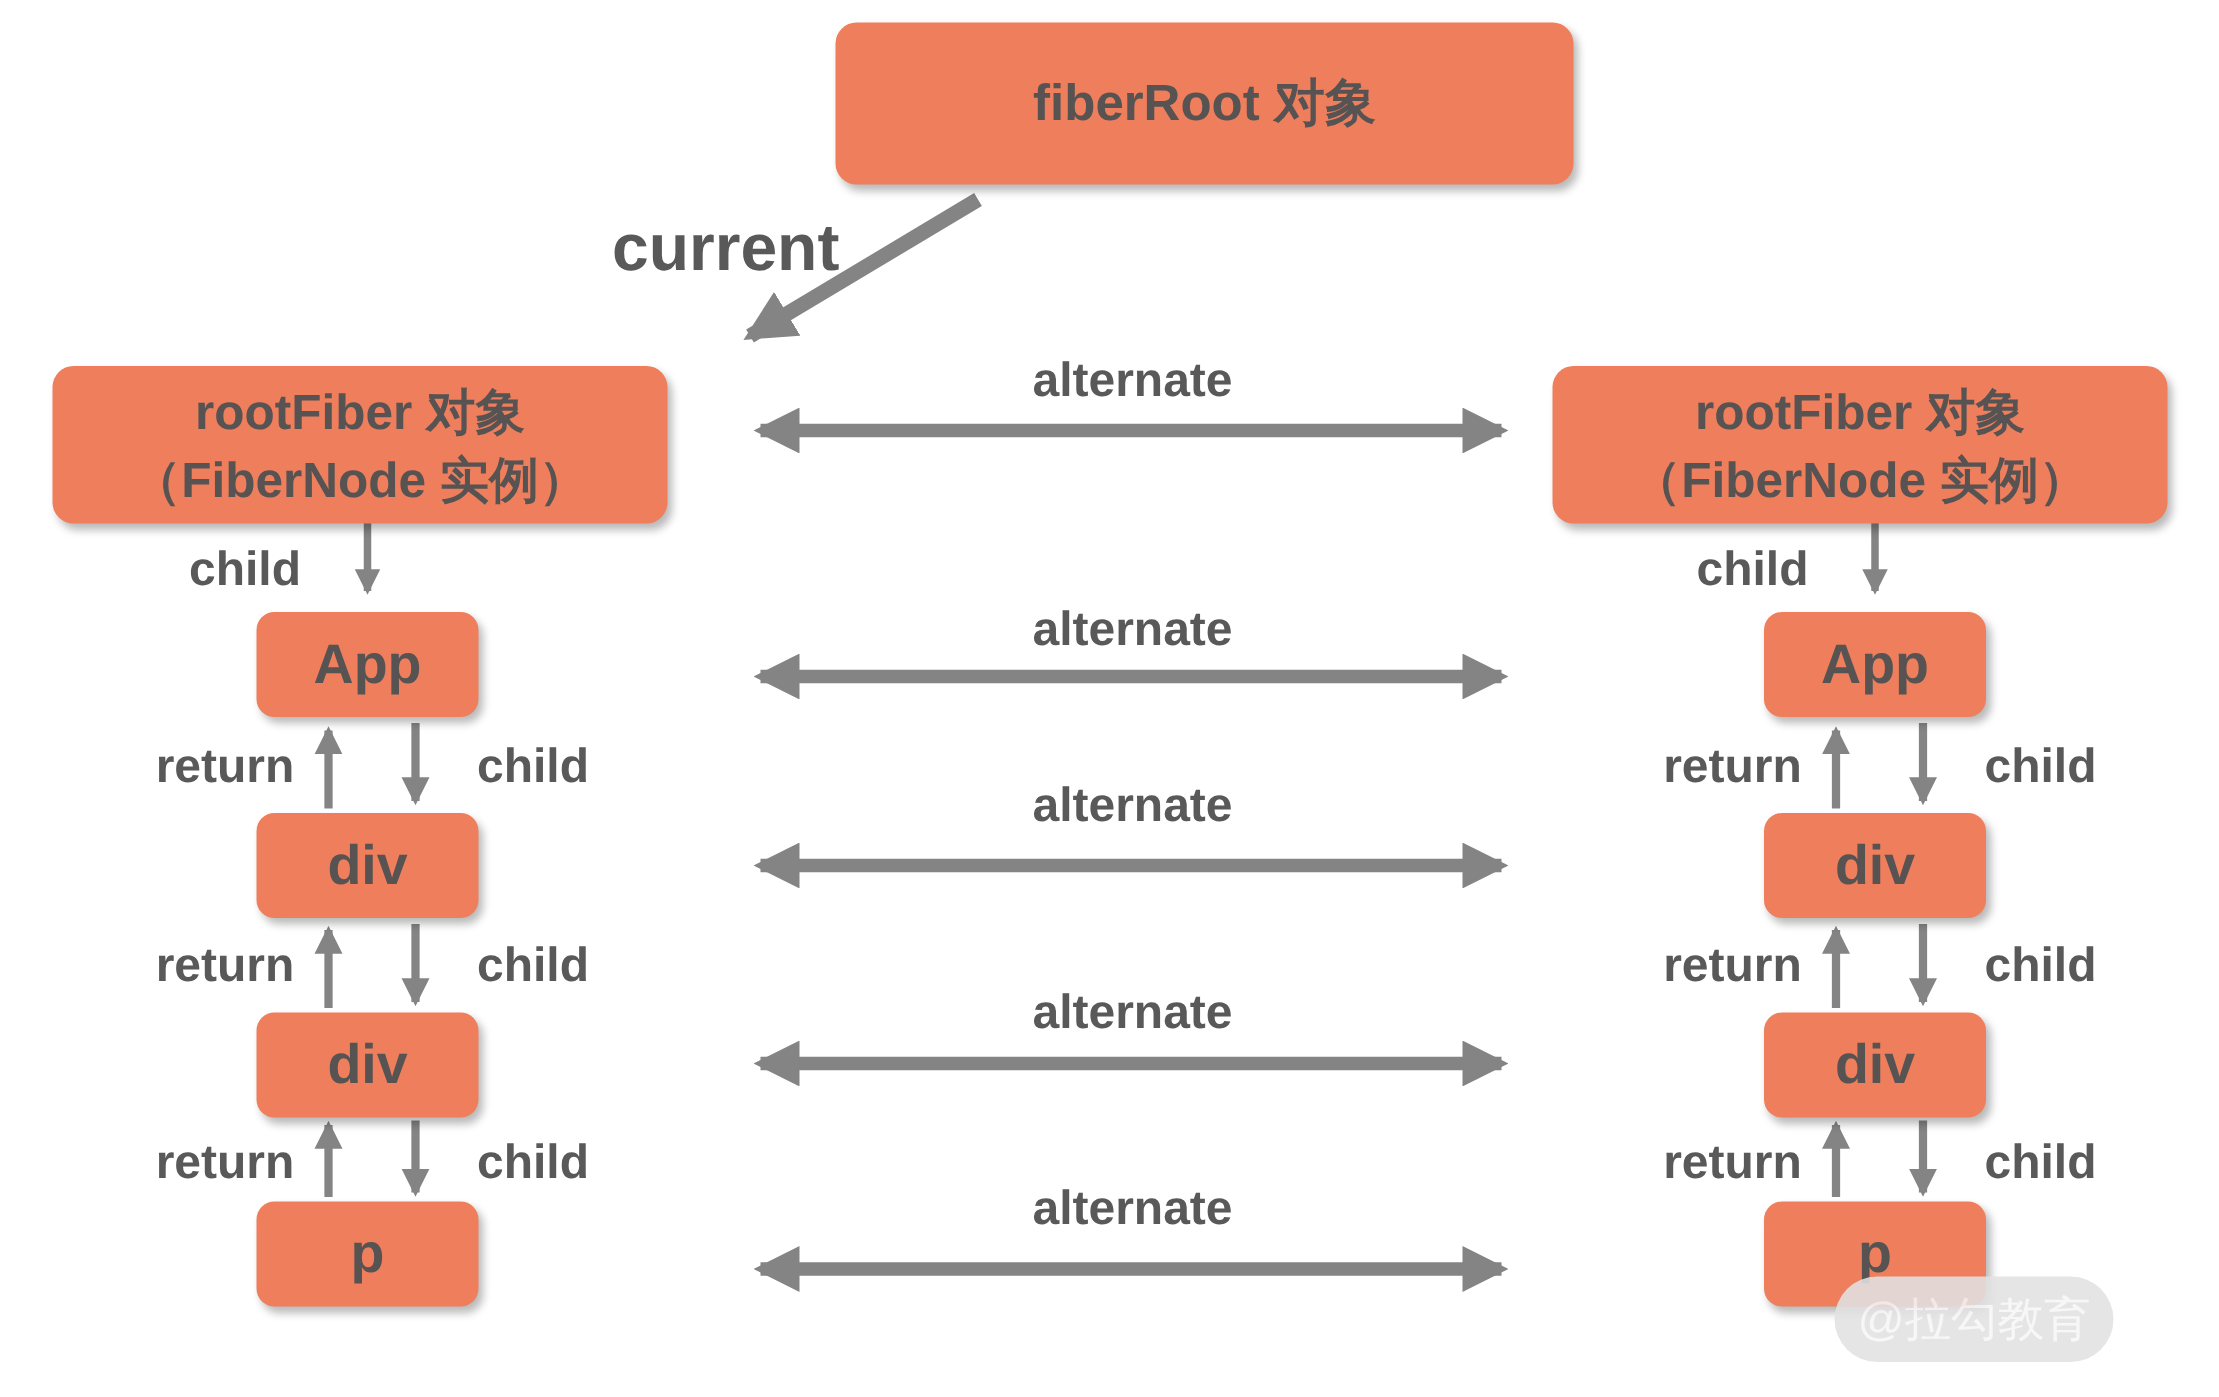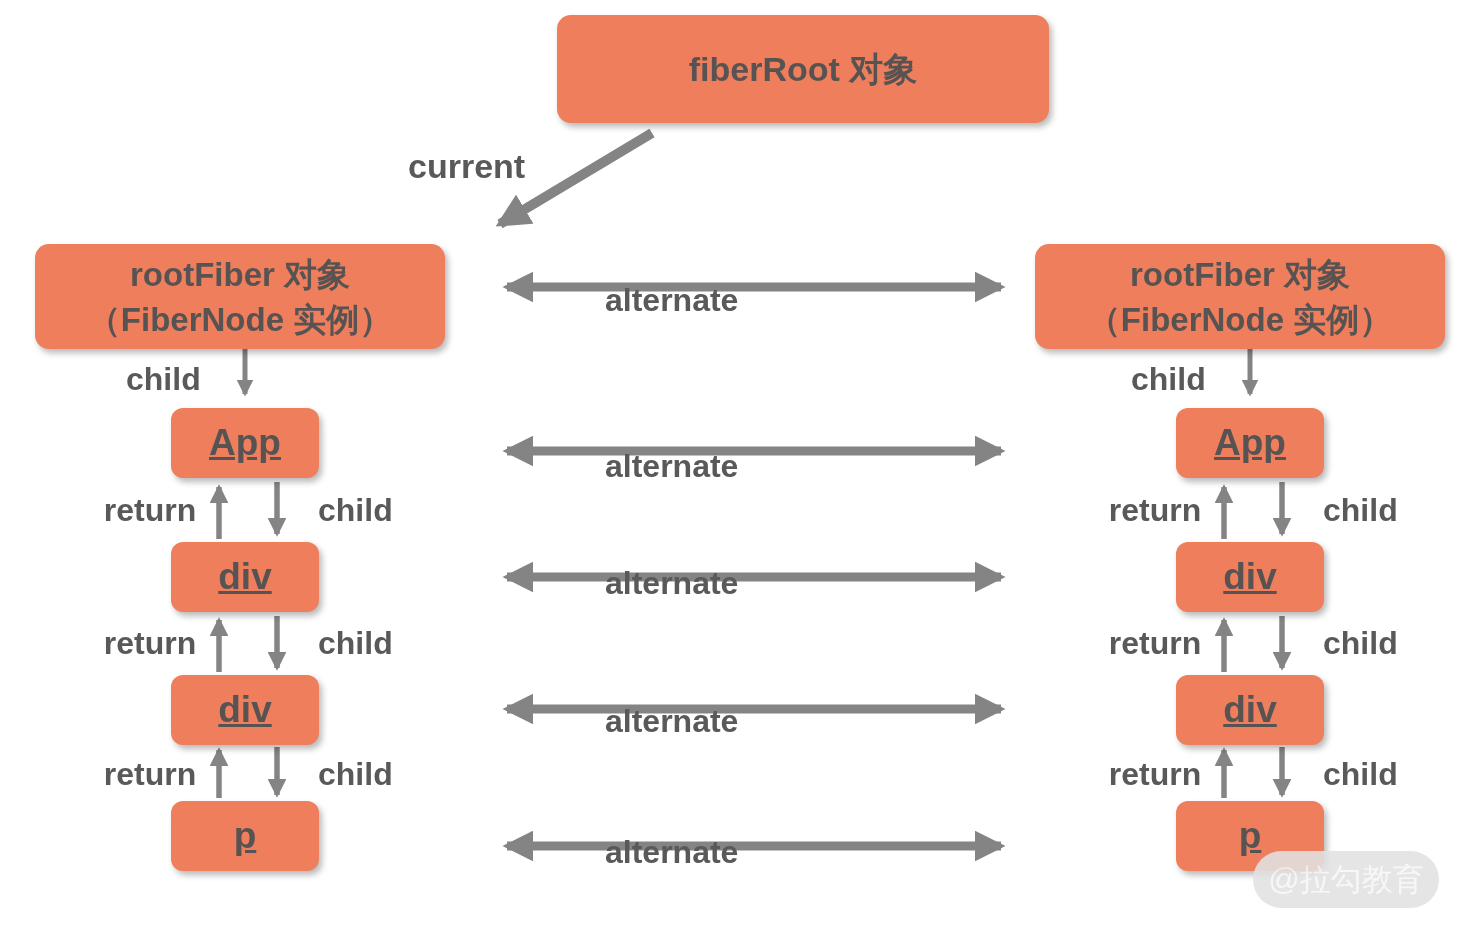--- a/index.html
+++ b/index.html
@@ -24,31 +24,31 @@
     position:absolute;
     background:var(--box-fill);
     color:var(--box-text);
     border-radius:14px;
     box-shadow:3px 4px 6px rgba(0,0,0,0.28);
     display:flex;flex-direction:column;align-items:center;justify-content:center;
     font-weight:bold;text-align:center;
   }
   .box.big{width:492px;height:108px;font-size:34px;line-height:46px;}
   .box.mid{width:410px;height:105px;font-size:33px;line-height:45px;margin-top:12px;}
-  .box.small{width:148px;height:70px;font-size:37px;border-radius:12px;text-decoration:underline;}
+  .box.small{width:148px;height:70px;font-size:37px;border-radius:12px;}
   .lbl{
     position:absolute;
     color:var(--label-text);
     font-weight:bold;font-size:32px;line-height:38px;
     white-space:nowrap;
   }
   .lbl.right-align{text-align:center;}
-  .lbl.center{margin-top:47px;}
+  .lbl.center{text-align:center;}
   .watermark{
-    position:absolute;left:1253px;top:851px;width:186px;height:57px;
+    position:absolute;left:1223px;top:851px;width:186px;height:57px;
     background:var(--watermark-bg);opacity:0.88;border-radius:29px;
     display:flex;align-items:center;justify-content:center;
     color:var(--watermark-text);font-size:31px;font-weight:normal;
   }
 </style>
 </head>
 <body>
 
 <div class="canvas">
 
@@ -82,21 +82,21 @@
     <line class="ar" x1="1224" y1="672" x2="1224" y2="620" stroke-width="5.5" marker-end="url(#ah)"></line>
     <line class="ar" x1="1282" y1="616" x2="1282" y2="668" stroke-width="5.5" marker-end="url(#ah)"></line>
     <line class="ar" x1="1224" y1="798" x2="1224" y2="750" stroke-width="5.5" marker-end="url(#ah)"></line>
     <line class="ar" x1="1282" y1="747" x2="1282" y2="795" stroke-width="5.5" marker-end="url(#ah)"></line>
   </svg>
 
   <div class="box big" style="left:557px;top:15px;gap:24px;">
     <div>fiberRoot 对象</div>
   </div>
 
-  <div class="lbl" style="left:408px;top:147px;font-size:34px;">current</div>
+  <div class="lbl" style="left:408px;top:147px;font-size:44px;">current</div>
 
   <div class="box mid" style="left:35px;top:232px;">
     <div>rootFiber 对象</div>
     <div>（FiberNode 实例）</div>
   </div>
 
   <div class="box mid" style="left:1035px;top:232px;">
     <div>rootFiber 对象</div>
     <div>（FiberNode 实例）</div>
   </div>

